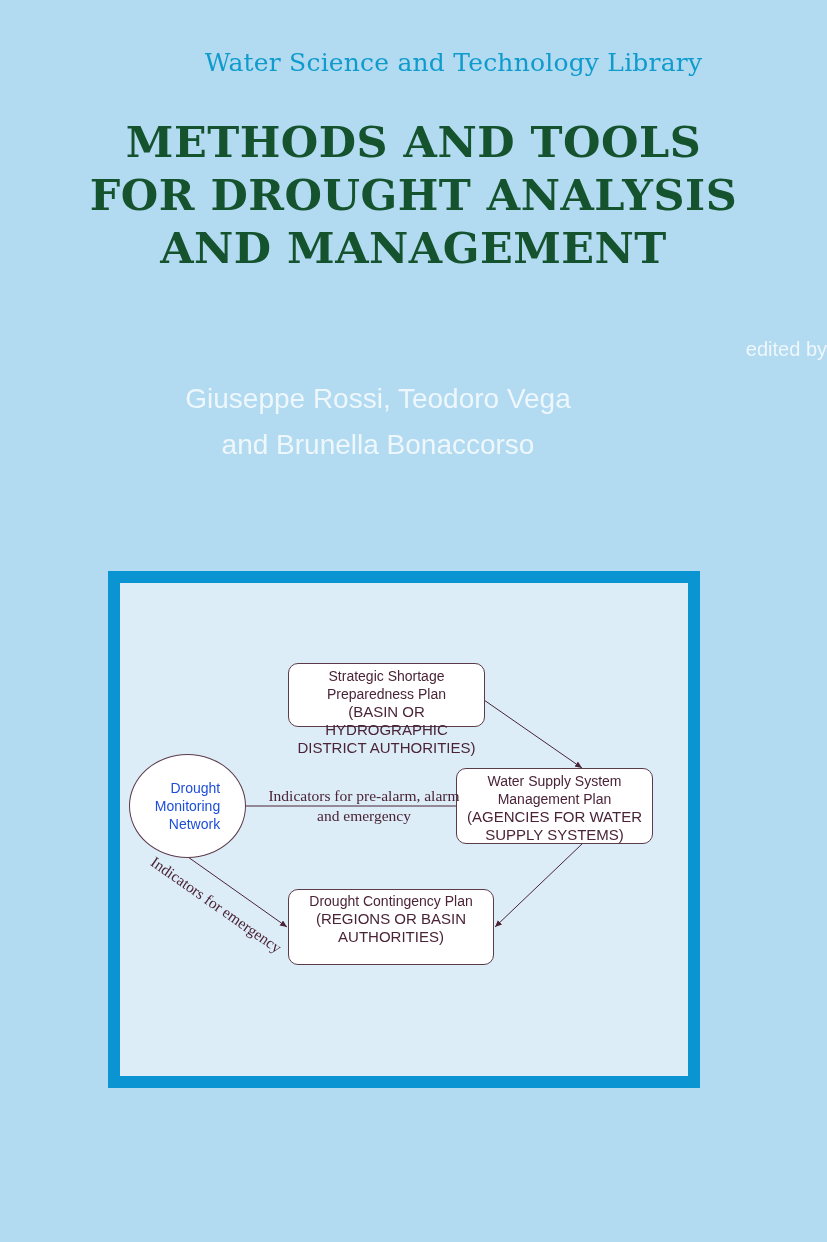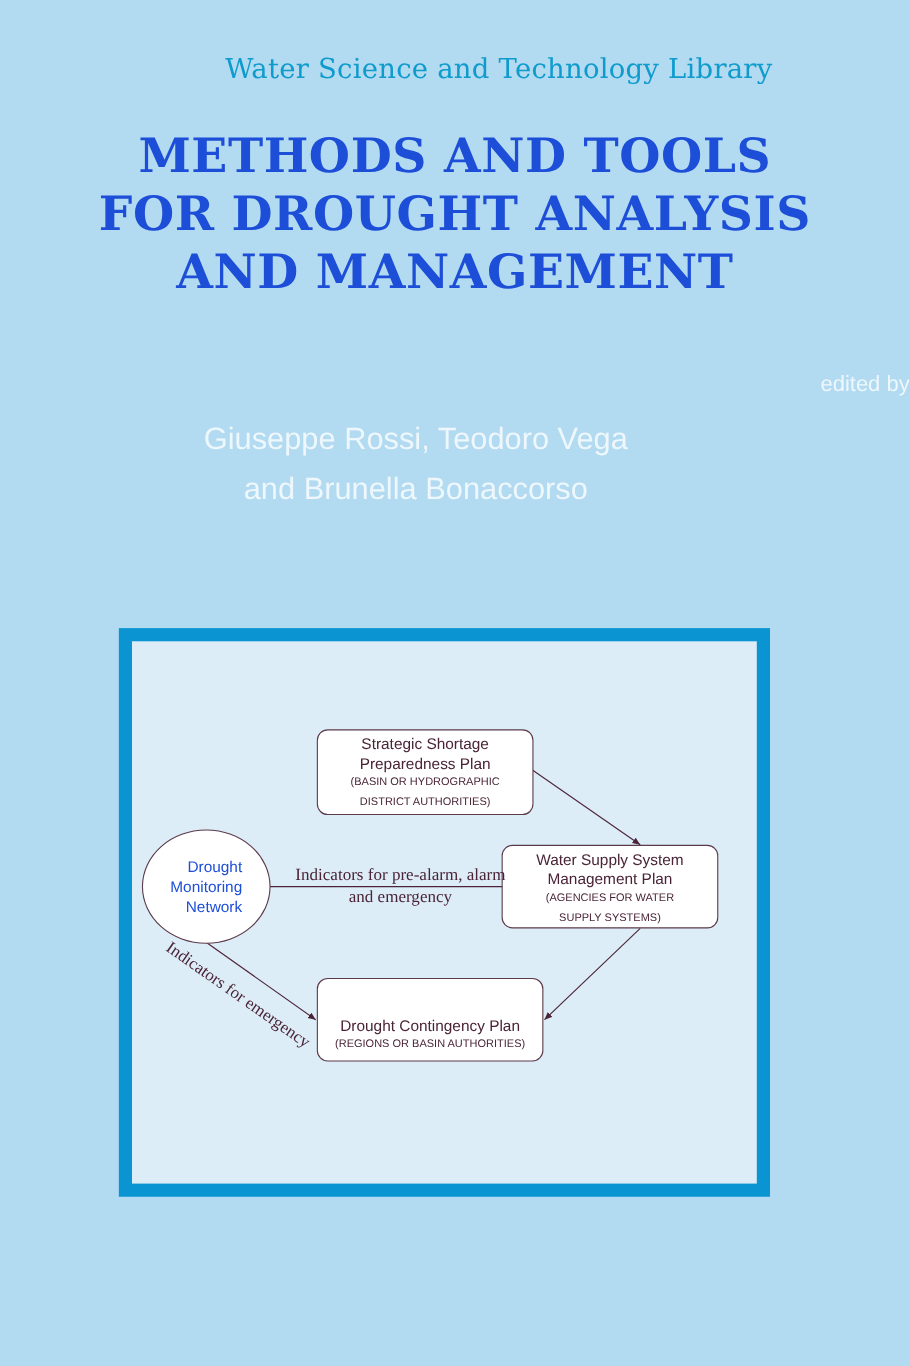--- a/index.html
+++ b/index.html
@@ -6,42 +6,42 @@
   body {
     width:827px; height:1242px; background:#b2daf1; position:relative; overflow:hidden;
     font-family:"Liberation Sans", sans-serif;
   }
   .series {
     position:absolute; top:48px; left:0; width:827px; text-align:center;
     font-family:"DejaVu Serif", serif; font-size:25px; color:#0f9ccd; letter-spacing:0.2px;padding-left:40px;
   }
   .title {
     position:absolute; top:116px; left:0; width:827px; text-align:center;
-    font-family:"DejaVu Serif", serif; font-weight:bold; color:#1d4ed8;
+    font-family:"DejaVu Serif", serif; font-weight:bold; color:#14532d;
     font-size:43px; line-height:53px; letter-spacing:0.5px;
   }
   .edited {
     position:absolute; top:338px; left:0; width:827px; text-align:right;
     color:#eef7fc; font-size:20px;
   }
   .editors {
     position:absolute; top:376px; left:0; width:756px; text-align:center;
     color:#eef7fc; font-size:28px; line-height:46px;
   }
   .frame {
     position:absolute; left:108px; top:571px; width:568px; height:493px;
     border:12px solid #0b94d2; background:#ddedf8;
   }
   .diagram { position:absolute; left:0; top:0; width:827px; height:1242px; }
   .box {
     position:absolute; border:1.2px solid #5b3a4a; border-radius:10px; background:#fff;
     text-align:center; color:#4a2436; box-sizing:border-box;
   }
   .box .main { font-size:14px; line-height:18px; }
-  .box .sub { font-size:10px; line-height:18px; }
+  .box .sub { font-size:15px; line-height:18px; }
   .ellipse {
     position:absolute; border:1.2px solid #5b3a4a; border-radius:50%; background:#fff;
     text-align:right; color:#1d4ed8; box-sizing:border-box; font-size:14px; line-height:18px;
     display:flex; align-items:center; justify-content:center;
   }
   .lbl {
     position:absolute; font-family:"Liberation Serif", serif; font-size:15.5px; color:#4a2436;
     text-align:center; line-height:20px; white-space:nowrap;
   }
 </style>
@@ -78,35 +78,35 @@
   </svg>
 
   <div class="ellipse" style="left:129px;top:754px;width:117px;height:104px;">
     <div>
       <div>Drought</div>
       <div>Monitoring</div>
       <div>Network</div>
     </div>
   </div>
 
-  <div class="box" style="left:288px;top:663px;width:197px;height:78px;padding-top:3px;">
+  <div class="box" style="left:288px;top:663px;width:197px;height:64px;padding-top:3px;">
     <div class="main">Strategic Shortage</div>
     <div class="main">Preparedness Plan</div>
     <div class="sub">(BASIN OR HYDROGRAPHIC</div>
     <div class="sub">DISTRICT AUTHORITIES)</div>
   </div>
 
   <div class="box" style="left:456px;top:768px;width:197px;height:76px;padding-top:3px;">
     <div class="main">Water Supply System</div>
     <div class="main">Management Plan</div>
     <div class="sub">(AGENCIES FOR WATER</div>
     <div class="sub">SUPPLY SYSTEMS)</div>
   </div>
 
-  <div class="box" style="left:288px;top:889px;width:206px;height:76px;padding-top:33px;">
+  <div class="box" style="left:288px;top:889px;width:206px;height:76px;padding-top:2px;">
     <div class="main">Drought Contingency Plan</div>
     <div class="sub">(REGIONS OR BASIN AUTHORITIES)</div>
   </div>
 
   <div class="lbl" style="left:255px;top:786px;width:218px;">
     <div>Indicators for pre-alarm, alarm</div>
     <div>and emergency</div>
   </div>
 
   <div class="lbl" style="left:131px;top:895px;width:170px;transform:rotate(35deg);transform-origin:center;">Indicators for emergency</div>

